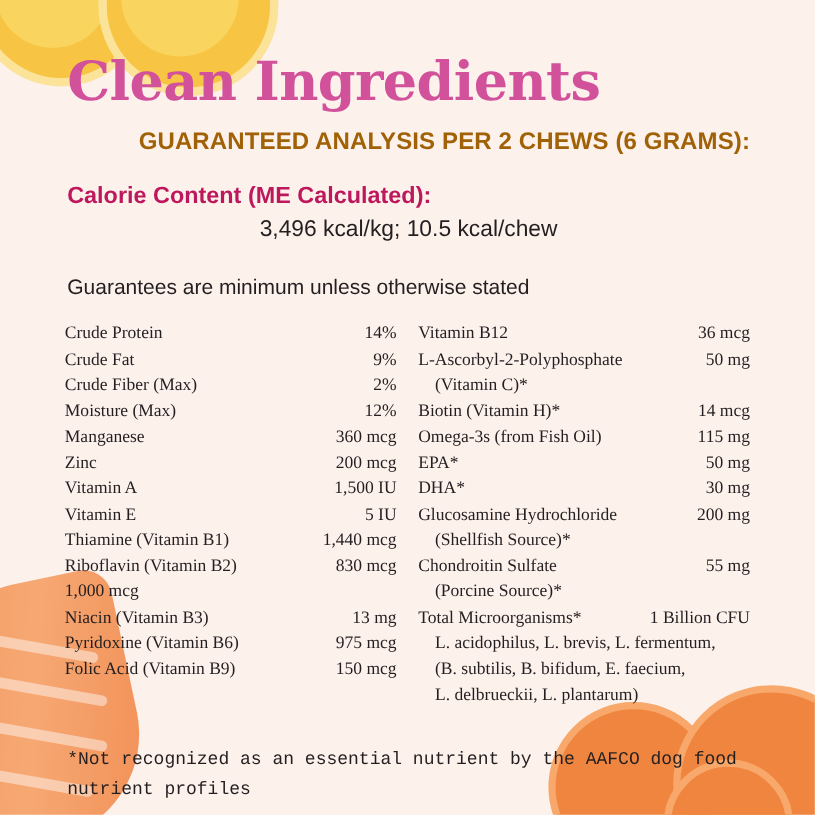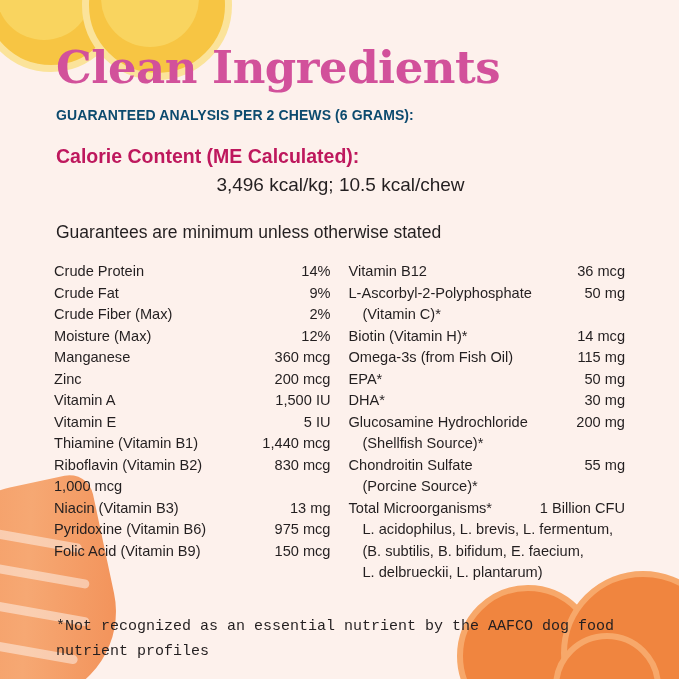--- a/index.html
+++ b/index.html
@@ -77,25 +77,26 @@
     font-family: "DejaVu Serif", serif;
     font-weight: bold;
     font-size: 45px;
     color: #d2519b;
     letter-spacing: -0.5px;
     margin: 0 0 16px 2px;
     line-height: 1.05;
   }
 
   .subtitle {
-    font-size: 14px;
+    font-size: 20px;
     font-weight: bold;
-    color: #0c4a6e;
+    color: #a16207;
     letter-spacing: 0.1px;
     margin: 0 0 22px 2px;
+    text-align: right;
   }
 
   .calorie-head {
     font-size: 19.5px;
     font-weight: bold;
     color: #be185d;
     margin: 0 0 6px 2px;
   }
   .calorie-value {
     font-size: 19px;
@@ -105,20 +106,21 @@
   }
   .guarantee-note {
     font-size: 17.5px;
     color: #231f20;
     margin: 0 0 18px 2px;
   }
 
   .columns {
     display: flex;
     gap: 18px;
+    font-family: Liberation Serif, serif;
   }
   .col { flex: 1 1 0; }
 
   .row {
     display: flex;
     justify-content: space-between;
     align-items: baseline;
     font-size: 14.6px;
     color: #231f20;
     line-height: 21.5px;

